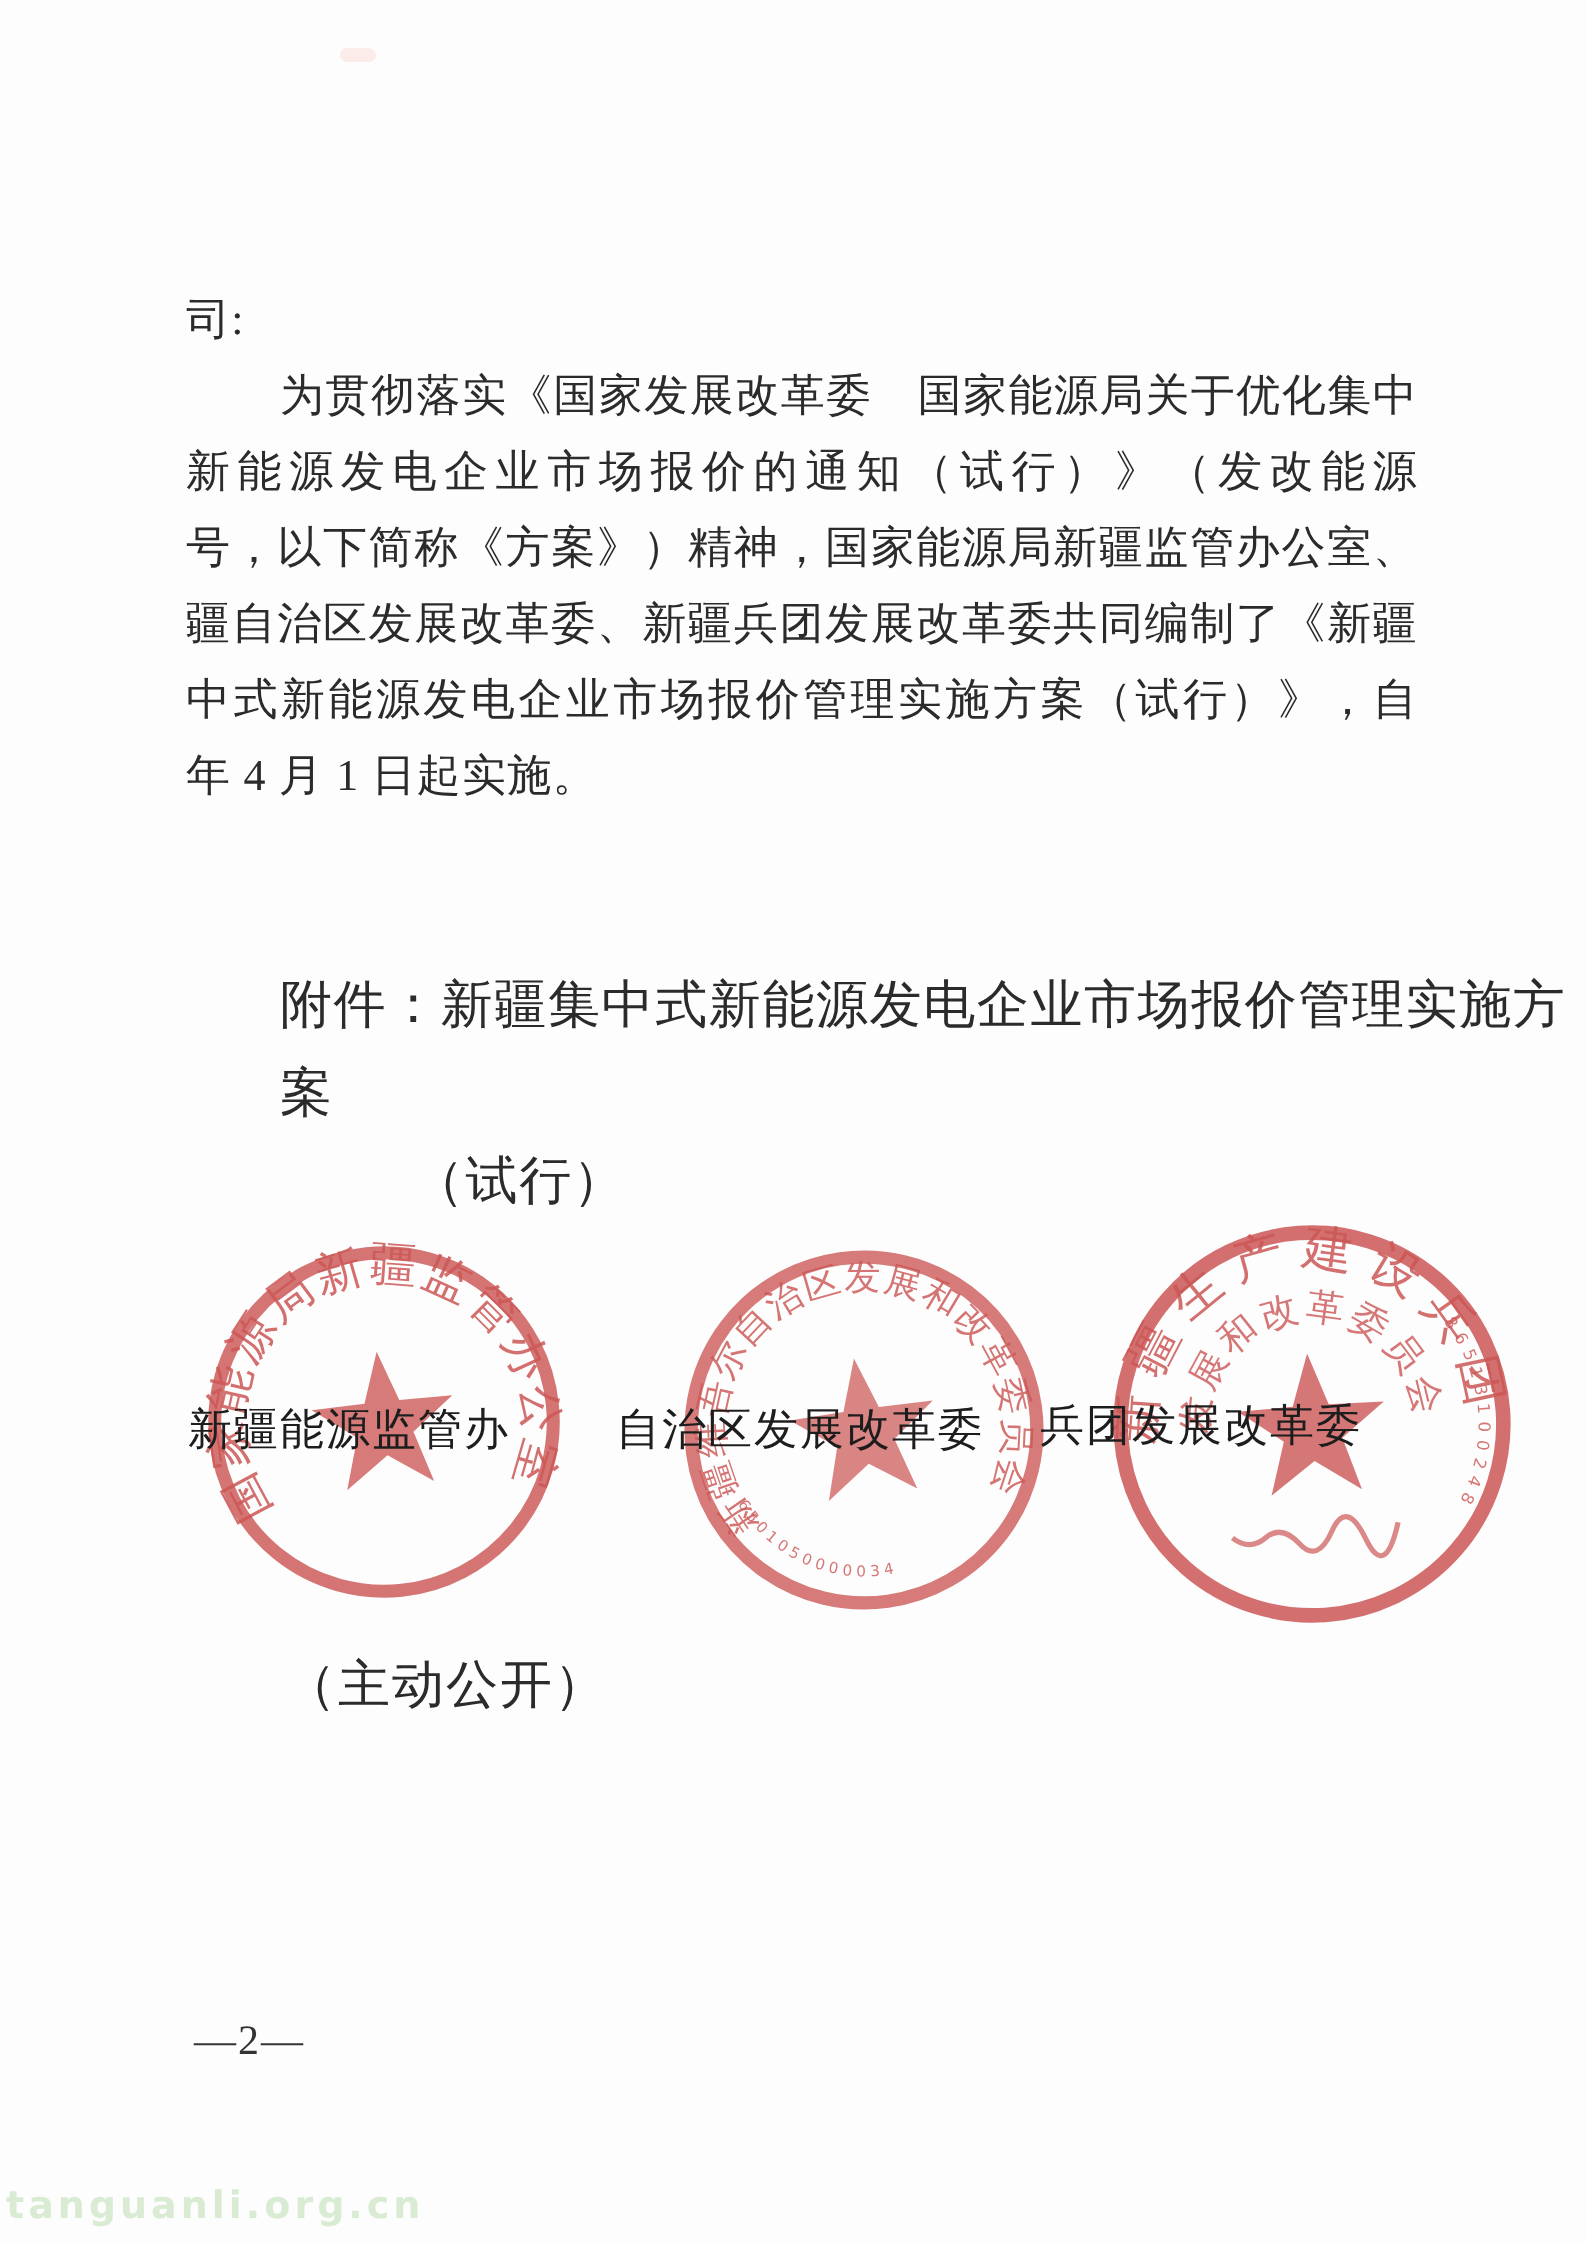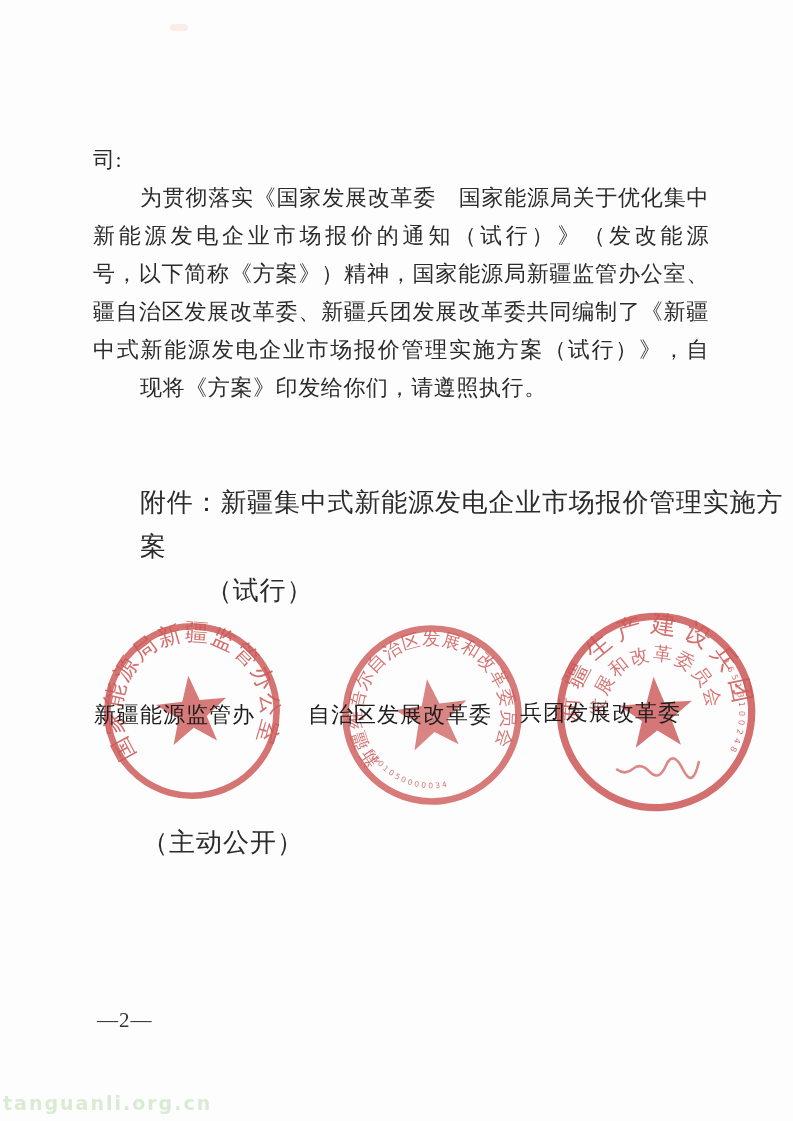--- a/index.html
+++ b/index.html
@@ -62,21 +62,21 @@
 
   <div class="stain"></div>
 
   <div class="textblock">
     <div class="line">司:</div>
     <div class="line indent j">为贯彻落实《国家发展改革委　国家能源局关于优化集中式</div>
     <div class="line j">新能源发电企业市场报价的通知（试行）》（发改能源〔2025〕1476</div>
     <div class="line j">号，以下简称《方案》）精神，国家能源局新疆监管办公室、新</div>
     <div class="line j">疆自治区发展改革委、新疆兵团发展改革委共同编制了《新疆集</div>
     <div class="line j">中式新能源发电企业市场报价管理实施方案（试行）》，自 2026</div>
-    <div class="line indent">现将《方案》印发给你们，请遵照执行。</div>
+    <div class="line">年 4 月 1 日起实施。</div>
   </div>
 
   <div class="attachment">
     <div><span>附件：</span><span>新疆集中式新能源发电企业市场报价管理实施方案</span></div>
     <div class="second">（试行）</div>
   </div>
 
   <div class="seal seal-1">
     <svg width="196" height="186" viewBox="0 0 200 200">
       <circle cx="100" cy="100" r="91" fill="none" stroke="#c4403e" stroke-width="7" stroke-opacity="0.82"></circle>

